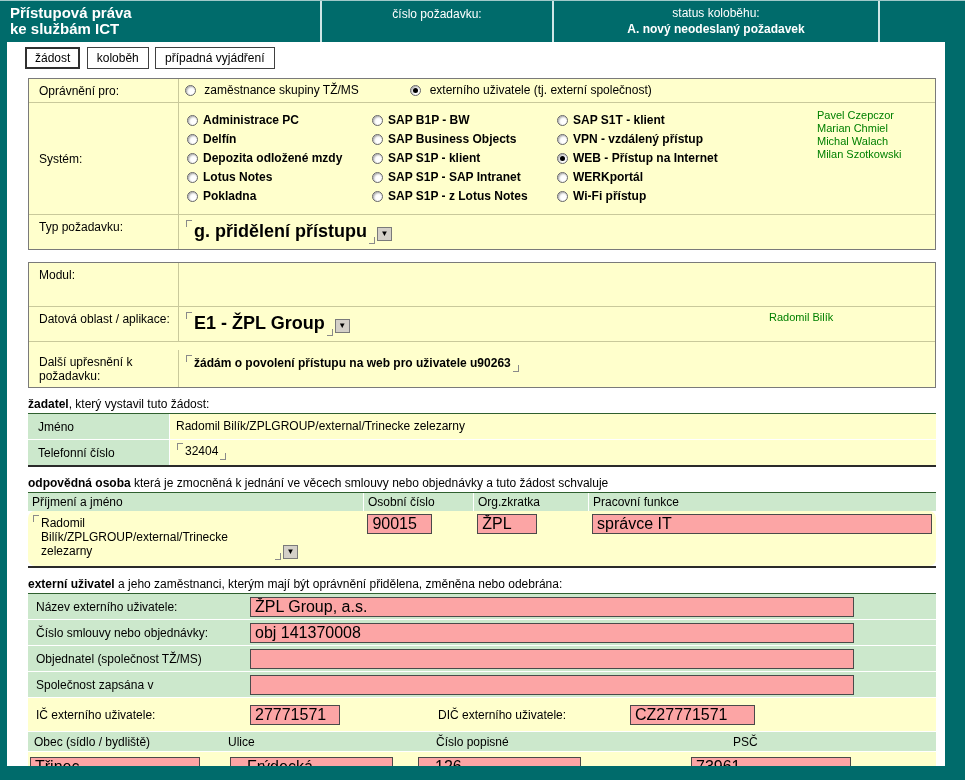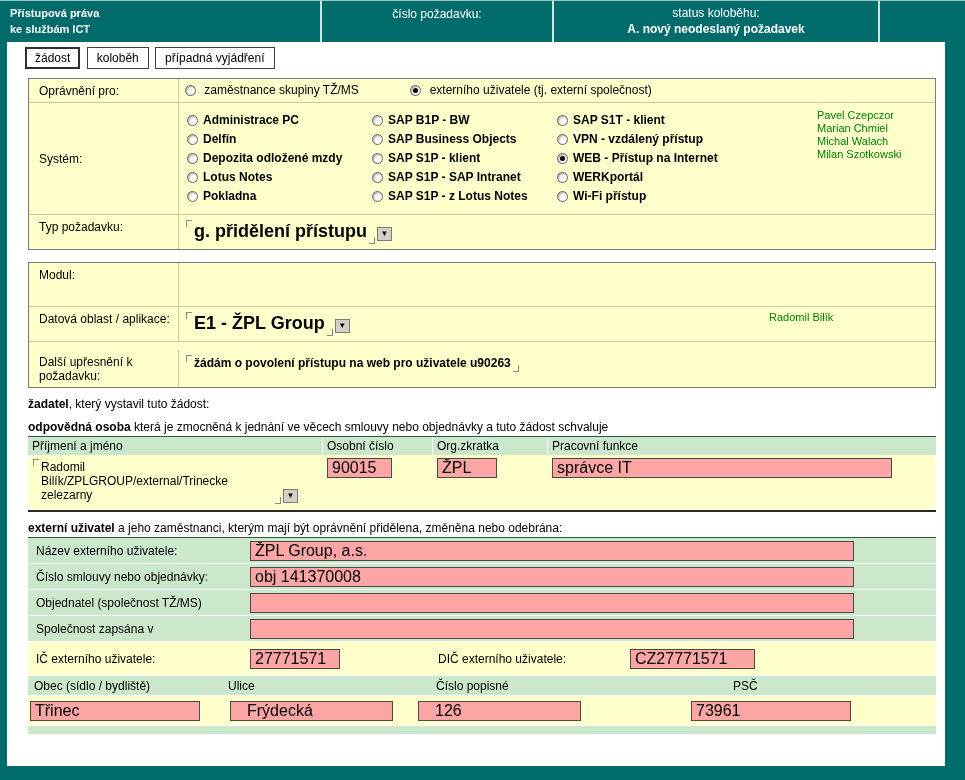--- a/index.html
+++ b/index.html
@@ -1,21 +1,21 @@
 <!DOCTYPE html>
 <html><head>
 <meta charset="utf-8">
 <style>
   *{margin:0;padding:0;box-sizing:border-box;}
   html,body{width:965px;height:780px;}
   body{font-family:"Liberation Sans",sans-serif;font-size:12px;color:#000;background:#fff;}
 
   
   .topbar{height:42px;background:#006B6B;color:#fff;display:flex;border-top:1px solid #9fc9c9;}
-  .tb-left{width:320px;padding:4px 0 0 10px;font-weight:bold;font-size:11px;line-height:16px;}
+  .tb-left{width:320px;padding:4px 0 0 10px;font-weight:bold;font-size:15px;line-height:16px;}
   .tb-mid{width:232px;border-left:2px solid #cfe6e6;display:flex;justify-content:center;padding-top:6px;}
   .tb-status{width:328px;border-left:2px solid #cfe6e6;border-right:2px solid #cfe6e6;text-align:center;padding-top:4px;line-height:16px;}
   .tb-status .val{font-weight:bold;}
   .tb-end{flex:1;}
 
   
   .frame{height:738px;background:#fff;border-left:7px solid #006B6B;border-right:20px solid #006B6B;border-bottom:14px solid #006B6B;overflow:hidden;}
 
   
   .tabs{padding:5px 0 0 18px;height:30px;}
@@ -58,21 +58,21 @@
   .gtable{margin-left:21px;width:908px;border-top:1px solid #2f5f2f;border-bottom:2px solid #2a2a2a;}
   .grow{display:flex;border-bottom:1px solid #fff;}
   .grow:last-child{border-bottom:none;}
   .glabel{width:142px;background:#CCE8CC;padding:6px 4px 5px 10px;border-right:1px solid #fff;flex-shrink:0;}
   .gvalue{flex:1;background:#FFFFCC;padding:5px 6px;}
 
   .t4{margin-left:21px;width:908px;border-top:1px solid #2f5f2f;border-bottom:2px solid #2a2a2a;}
   .t4 .hrow{display:flex;background:#CCE8CC;}
   .t4 .hcell{padding:2px 4px 2px 4px;border-right:1px solid #fff;}
   .t4 .hcell:last-child{border-right:none;}
-  .t4 .c1{width:295px;} .t4 .c2{width:110px;} .t4 .c3{width:115px;} .t4 .c4{flex:1;}
+  .t4 .c1{width:336px;} .t4 .c2{width:110px;} .t4 .c3{width:115px;} .t4 .c4{flex:1;}
   .t4 .drow{display:flex;background:#FFFFCC;align-items:flex-start;padding:2px 0 4px;border-radius:7px;}
   .t4 .dcell{padding:1px 4px;}
   .t4 .namecell{line-height:14px;}
 
   .t5{margin-left:21px;width:908px;border-top:1px solid #2f5f2f;}
   .t5 .row{display:flex;align-items:center;background:#CCE8CC;border-bottom:1px solid #fff;height:26px;}
   .t5 .lab{width:222px;padding-left:8px;flex-shrink:0;}
   .t5 .row.yellow{background:#FFFFCC;height:34px;}
   .t5 .hdr{height:20px;background:#CCE8CC;}
   .t5 .hdr .hc1{width:200px;padding-left:6px;} .t5 .hdr .hc2{width:208px;} .t5 .hdr .hc3{width:297px;} .t5 .hdr .hc4{flex:1;}
@@ -184,20 +184,32 @@
       <div class="blabel">Další upřesnění k požadavku:</div>
       <div class="bcontent">
         <span class="fm" style="font-weight:bold;">žádám o povolení přístupu na web pro uživatele u90263</span>
       </div>
     </div>
   </div>
 
   <div class="sechead">
     <b>žadatel</b><span>, který vystavil tuto žádost:</span>
   </div>
+  <div class="gtable">
+    <div class="grow">
+      <div class="glabel">Jméno</div>
+      <div class="gvalue">Radomil Bilík/ZPLGROUP/external/Trinecke zelezarny</div>
+    </div>
+    <div class="grow">
+      <div class="glabel">Telefonní číslo</div>
+      <div class="gvalue" style="padding:2px 6px;">
+        <span class="fm">32404</span>
+      </div>
+    </div>
+  </div>
 
   <div class="sechead">
     <b>odpovědná osoba</b><span> která je zmocněná  k jednání ve věcech smlouvy nebo objednávky a tuto žádost schvaluje</span>
   </div>
   <div class="t4">
     <div class="hrow">
       <div class="hcell c1">Příjmení a jméno</div>
       <div class="hcell c2">Osobní číslo</div>
       <div class="hcell c3">Org.zkratka</div>
       <div class="hcell c4">Pracovní funkce</div>

